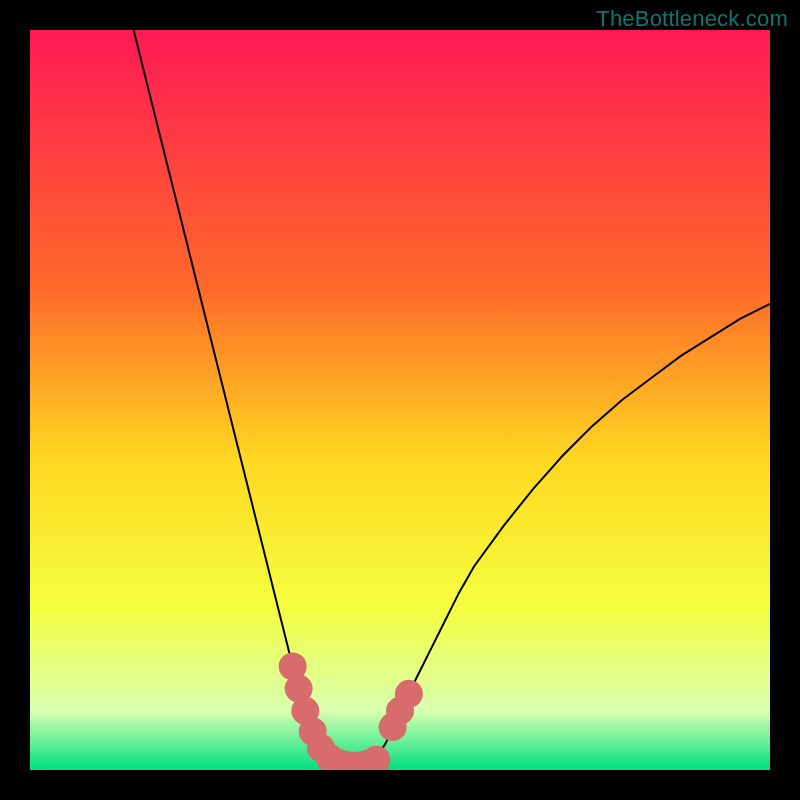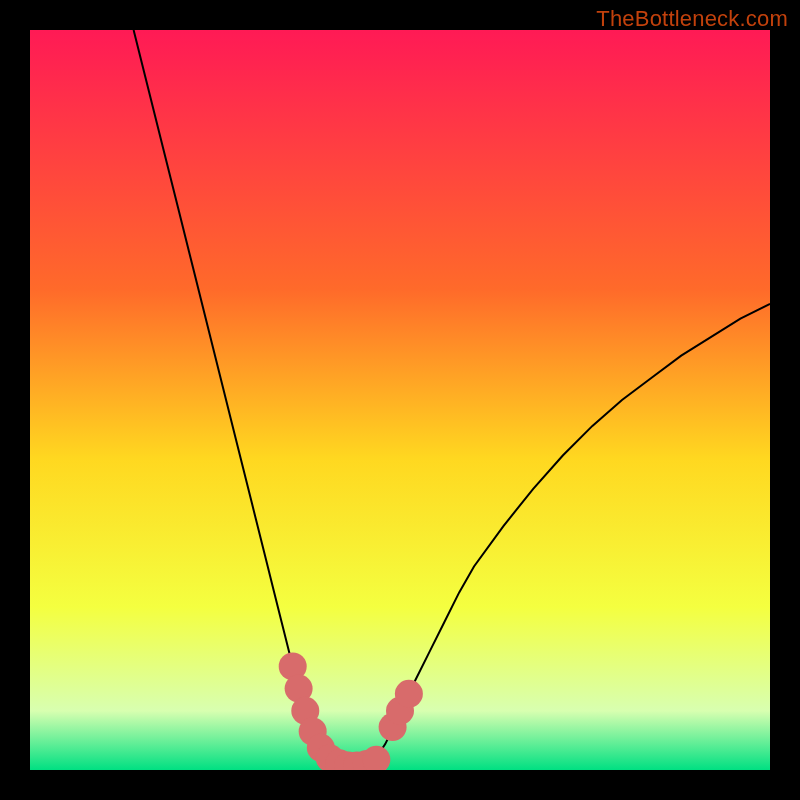--- a/index.html
+++ b/index.html
@@ -14,21 +14,21 @@
   .frame {
     position: relative;
     width: 800px;
     height: 800px;
     background: #000;
   }
   .watermark {
     position: absolute;
     top: 6px;
     right: 12px;
-    color: #c2410c;
+    color: #0f766e;
     font-size: 22px;
     font-weight: 500;
     letter-spacing: 0.2px;
     user-select: none;
   }
   .plot {
     position: absolute;
     left: 30px;
     top: 30px;
     width: 740px;

